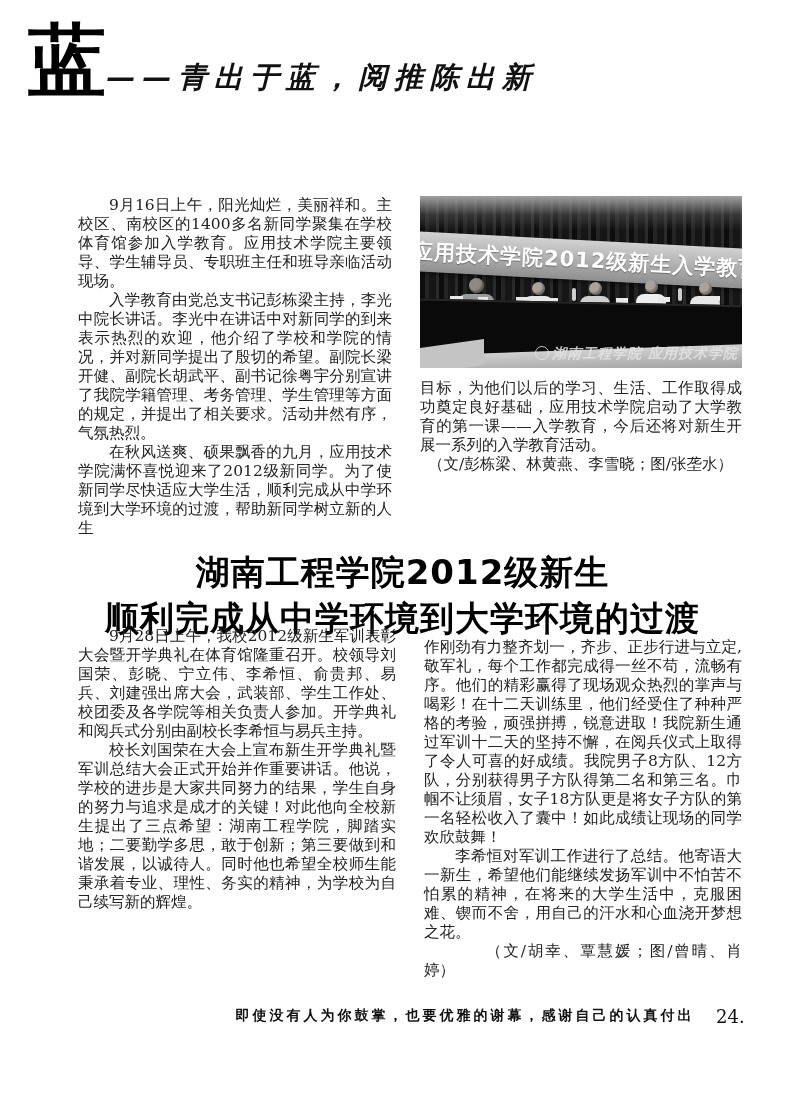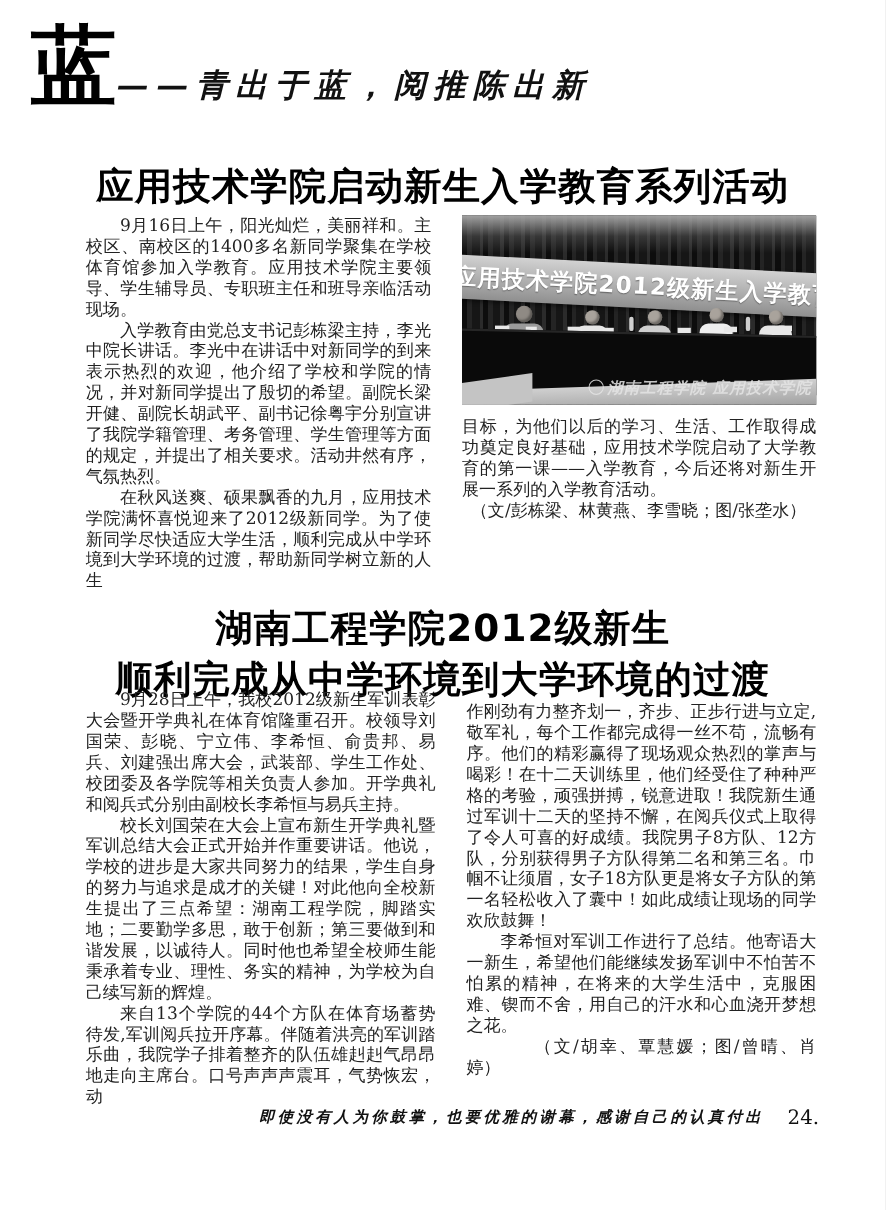--- a/index.html
+++ b/index.html
@@ -112,35 +112,34 @@
     color:rgba(228,228,228,.85); white-space:nowrap;
   }
   .ph-mark-logo {
     display:inline-block; width:12px; height:12px; border-radius:50%;
     border:1.5px solid rgba(228,228,228,.85); vertical-align:-2px; margin-right:3px;
   }
 
   
   .footer-motto {
     position:absolute; left:225px; top:1007px; width:480px; text-align:center;
-    font-size:14px; font-weight:bold; font-style:italic; letter-spacing:3px; color:#111;
+    font-size:14px; font-weight:bold; letter-spacing:3px; color:#111;
   }
   .page-number {
     position:absolute; left:716px; top:1006px; font-size:18px; color:#111;
   }
 </style>
 </head>
 <body>
 
 <div class="page">
 
   <div class="logo">蓝</div>
   <div class="slogan">——青出于蓝，阅推陈出新</div>
 
-  <h1 class="headline headline1">应用技术学院启动新生入学教育系列活动</h1>
 
   <div class="article article1">
     <div class="col">
       <p>9月16日上午，阳光灿烂，美丽祥和。主校区、南校区的1400多名新同学聚集在学校体育馆参加入学教育。应用技术学院主要领导、学生辅导员、专职班主任和班导亲临活动现场。</p>
       <p>入学教育由党总支书记彭栋梁主持，李光中院长讲话。李光中在讲话中对新同学的到来表示热烈的欢迎，他介绍了学校和学院的情况，并对新同学提出了殷切的希望。副院长梁开健、副院长胡武平、副书记徐粤宇分别宣讲了我院学籍管理、考务管理、学生管理等方面的规定，并提出了相关要求。活动井然有序，气氛热烈。</p>
       <p>在秋风送爽、硕果飘香的九月，应用技术学院满怀喜悦迎来了2012级新同学。为了使新同学尽快适应大学生活，顺利完成从中学环境到大学环境的过渡，帮助新同学树立新的人生</p>
     </div>
     <div class="col">
 
       <div class="photo">
@@ -193,21 +192,20 @@
 
   <h1 class="headline headline2">
     <span style="display:block">湖南工程学院2012级新生</span>
     <span style="display:block">顺利完成从中学环境到大学环境的过渡</span>
   </h1>
 
   <div class="article article2">
     <div class="col">
       <p>9月28日上午，我校2012级新生军训表彰大会暨开学典礼在体育馆隆重召开。校领导刘国荣、彭晓、宁立伟、李希恒、俞贵邦、易兵、刘建强出席大会，武装部、学生工作处、校团委及各学院等相关负责人参加。开学典礼和阅兵式分别由副校长李希恒与易兵主持。</p>
       <p>校长刘国荣在大会上宣布新生开学典礼暨军训总结大会正式开始并作重要讲话。他说，学校的进步是大家共同努力的结果，学生自身的努力与追求是成才的关键！对此他向全校新生提出了三点希望：湖南工程学院，脚踏实地；二要勤学多思，敢于创新；第三要做到和谐发展，以诚待人。同时他也希望全校师生能秉承着专业、理性、务实的精神，为学校为自己续写新的辉煌。</p>
-      <p>来自13个学院的44个方队在体育场蓄势待发,军训阅兵拉开序幕。伴随着洪亮的军训踏乐曲，我院学子排着整齐的队伍雄赳赳气昂昂地走向主席台。口号声声声震耳，气势恢宏，动</p>
     </div>
     <div class="col">
       <p class="cont">作刚劲有力整齐划一，齐步、正步行进与立定,敬军礼，每个工作都完成得一丝不苟，流畅有序。他们的精彩赢得了现场观众热烈的掌声与喝彩！在十二天训练里，他们经受住了种种严格的考验，顽强拼搏，锐意进取！我院新生通过军训十二天的坚持不懈，在阅兵仪式上取得了令人可喜的好成绩。我院男子8方队、12方队，分别获得男子方队得第二名和第三名。巾帼不让须眉，女子18方队更是将女子方队的第一名轻松收入了囊中！如此成绩让现场的同学欢欣鼓舞！</p>
       <p>李希恒对军训工作进行了总结。他寄语大一新生，希望他们能继续发扬军训中不怕苦不怕累的精神，在将来的大学生活中，克服困难、锲而不舍，用自己的汗水和心血浇开梦想之花。</p>
       <p class="byline-indent">（文/胡幸、覃慧媛；图/曾晴、肖婷）</p>
     </div>
   </div>
 
   <div class="footer-motto">即使没有人为你鼓掌，也要优雅的谢幕，感谢自己的认真付出</div>
   <div class="page-number">24.</div>

